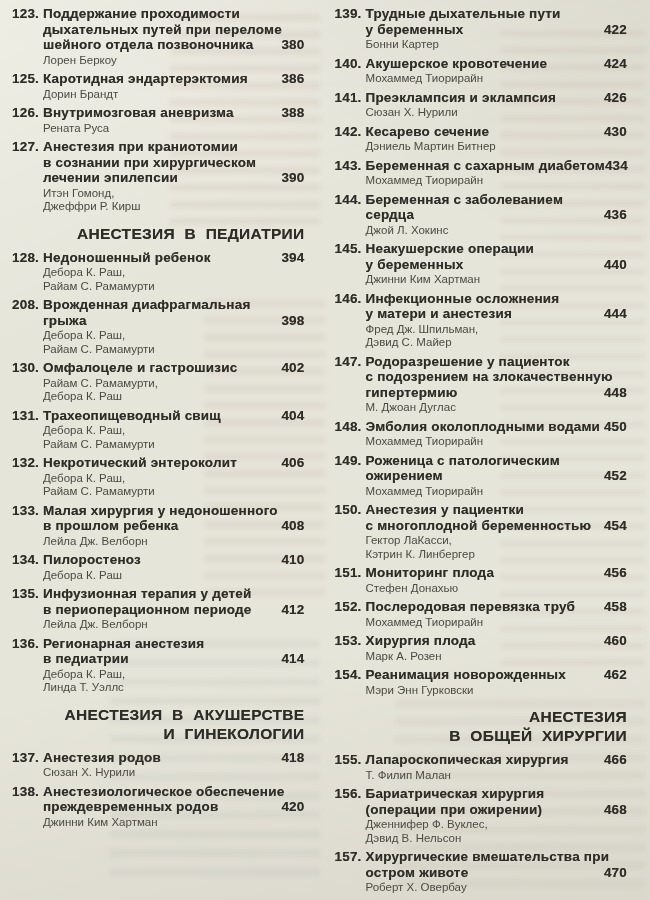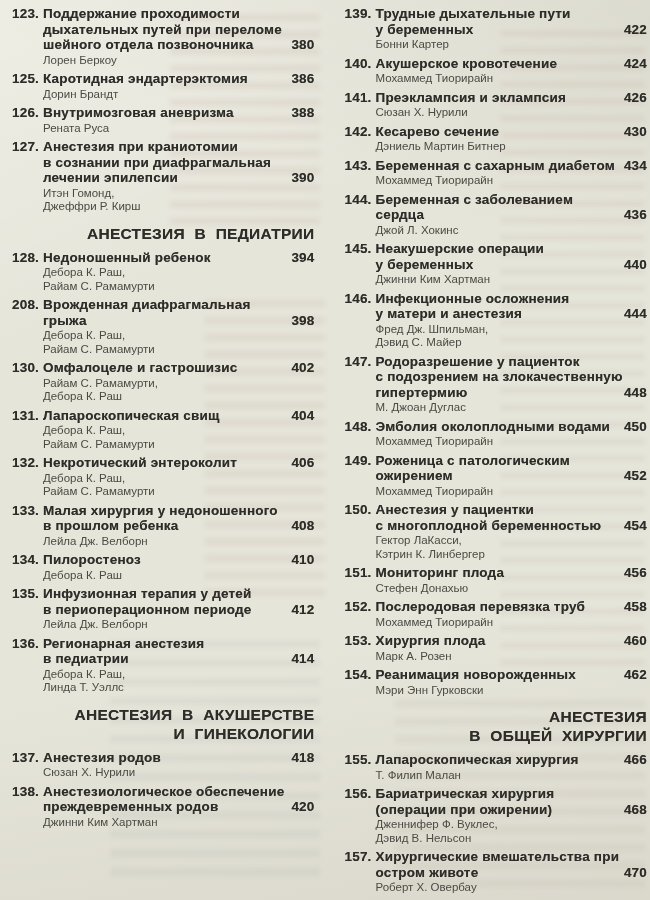--- a/index.html
+++ b/index.html
@@ -36,21 +36,21 @@
       rgba(120,125,145,0) 8px, rgba(120,125,145,0) 19px);}
   .g4{left:500px; top:30px;  width:145px; height:640px; opacity:.85;}
   .g5{left:395px; top:700px; width:250px; height:190px;
       background:repeating-linear-gradient(to bottom,
       rgba(140,120,110,.075) 0px, rgba(140,120,110,.075) 7px,
       rgba(140,120,110,0) 7px, rgba(140,120,110,0) 18px);}
 
   .page{
     position:relative; z-index:1;
     display:flex;
-    padding:6px 3px 0 12px;
+    padding:6px 23px 0 12px;
     gap:30px;
     height:100%;
   }
   .col{flex:1; min-width:0;}
 
   .entry{
     display:grid;
     grid-template-columns:31px 1fr;
     margin-bottom:5px;
   }
@@ -67,21 +67,20 @@
     font-size:13.5px;
     line-height:15.5px;
     letter-spacing:.2px;
     text-shadow:0 0 .5px rgba(45,44,40,.55);
     white-space:nowrap;
   }
   .title-line.with-page{
     display:flex;
     justify-content:space-between;
     align-items:baseline;
-    gap:6px;
     text-align:center;
   }
   .pg{
     font-weight:bold;
     font-size:13.5px;
     flex:none;
   }
   .author{
     font-size:11.5px;
     line-height:12.5px;
@@ -139,21 +138,21 @@
             <span class="t">Внутримозговая аневризма</span>
             <span class="pg">388</span>
           </div>
           <div class="author">Рената Руса</div>
         </div>
       </div>
       <div class="entry">
         <div class="num">127.</div>
         <div class="body">
           <div class="title-line"><span class="t">Анестезия при краниотомии</span></div>
-          <div class="title-line"><span class="t">в сознании при диафрагмальная</span></div>
+          <div class="title-line"><span class="t">в сознании при хирургическом</span></div>
           <div class="title-line with-page">
             <span class="t">лечении эпилепсии</span>
             <span class="pg">390</span>
           </div>
           <div class="author">Итэн Гомонд,</div>
           <div class="author">Джеффри Р. Кирш</div>
         </div>
       </div>
       <div class="heading">
         <div>АНЕСТЕЗИЯ В ПЕДИАТРИИ</div>
@@ -189,21 +188,21 @@
             <span class="pg">402</span>
           </div>
           <div class="author">Райам С. Рамамурти,</div>
           <div class="author">Дебора К. Раш</div>
         </div>
       </div>
       <div class="entry">
         <div class="num">131.</div>
         <div class="body">
           <div class="title-line with-page">
-            <span class="t">Лапароскопическая свищ</span>
+            <span class="t">Трахеопищеводный свищ</span>
             <span class="pg">404</span>
           </div>
           <div class="author">Дебора К. Раш,</div>
           <div class="author">Райам С. Рамамурти</div>
         </div>
       </div>
       <div class="entry">
         <div class="num">132.</div>
         <div class="body">
           <div class="title-line with-page">

